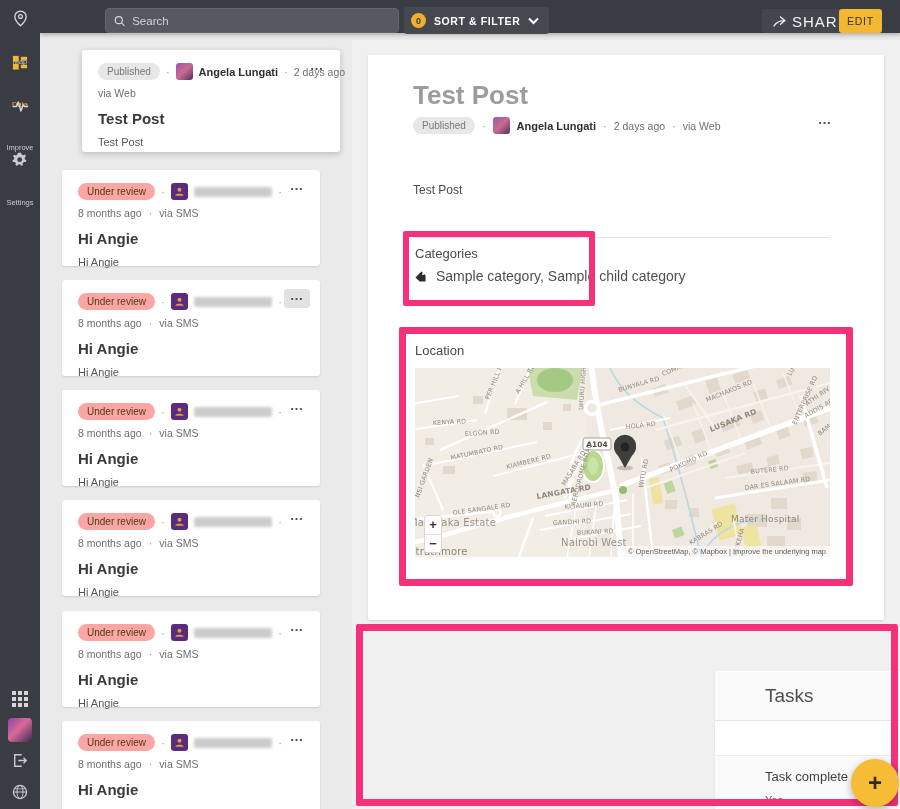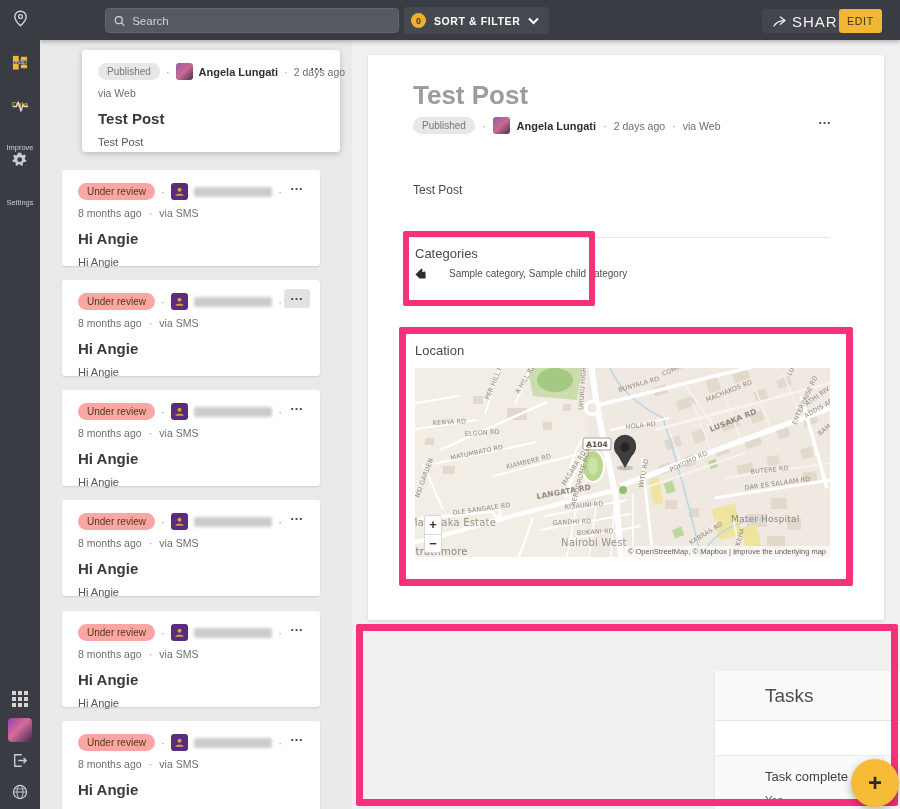--- a/index.html
+++ b/index.html
@@ -1,21 +1,21 @@
 <!DOCTYPE html>
 <html><head>
 <meta charset="utf-8">
 <style>
   * { margin:0; padding:0; box-sizing:border-box; }
   html,body { width:900px; height:809px; overflow:hidden; }
   body { font-family:"Liberation Sans","DejaVu Sans",sans-serif; background:#EAEAEA; }
   #app { position:relative; width:900px; height:809px; overflow:hidden; }
 
   
-  .topbar { position:absolute; left:40px; top:0; width:860px; height:40px; background:#393D43; z-index:20; box-shadow:0 2px 4px rgba(0,0,0,.25); }
+  .topbar { position:absolute; left:40px; top:0; width:860px; height:33px; background:#393D43; z-index:20; box-shadow:0 2px 4px rgba(0,0,0,.25); }
   .search { position:absolute; left:65px; top:8px; width:294px; height:25px; background:#56595F; border:1px solid #63666b; border-radius:4px; display:flex; align-items:center; padding:0 8px; gap:7px; }
   .search input { background:transparent; border:none; outline:none; color:#E6E6E8; font-size:11.5px; width:100%; font-family:inherit; }
   .search input::placeholder { color:#D3D4D6; }
   .sortfilter { position:absolute; left:364px; top:7px; height:27px; background:#45494F; border-radius:3px; display:flex; align-items:center; gap:8px; padding:0 10px 0 7px; cursor:pointer; }
   .count-badge { width:15px; height:15px; border-radius:50%; background:#EFB02E; color:#3A3A3A; font-size:9px; font-weight:bold; display:flex; align-items:center; justify-content:center; }
   .sf-label { color:#FFFFFF; font-size:10.5px; font-weight:bold; letter-spacing:.6px; }
   .share { position:absolute; left:722px; top:9px; height:24px; background:#43474D; border-radius:3px; display:flex; align-items:center; gap:6px; padding:0 11px; cursor:pointer; }
   .share span { color:#F2F2F2; font-size:15px; letter-spacing:1px; }
   .edit { position:absolute; left:799px; top:9px; width:43px; height:24px; background:#F2B733; border-radius:3px; color:#39332A; font-size:10.5px; font-weight:normal; letter-spacing:.8px; display:flex; align-items:center; justify-content:center; cursor:pointer; }
 
@@ -53,21 +53,21 @@
 
   
   .detail-col { position:absolute; left:352px; top:40px; width:548px; height:769px; background:#F1F0F0; }
   .detail-card { position:absolute; left:16px; top:15px; width:516px; height:565px; background:#FFFFFF; border-radius:2px; box-shadow:0 1px 3px rgba(0,0,0,.13); }
   .d-title { position:absolute; left:45px; top:25px; font-size:26px; color:#9C9C9C; }
   .d-meta { position:absolute; left:45px; top:62px; display:flex; align-items:center; gap:7px; }
   .d-more { position:absolute; right:52px; top:60px; color:#4A4A4A; font-size:13px; font-weight:bold; letter-spacing:1px; background:transparent; border:none; cursor:pointer; }
   .d-body { position:absolute; left:45px; top:128px; font-size:12px; color:#4A4A4A; }
   .d-div { position:absolute; left:45px; right:54px; top:182px; border-top:1px solid #E5E5E5; }
   .sec-h { position:absolute; left:47px; font-size:13px; color:#4A4A4A; }
-  .cat-row { position:absolute; left:47px; top:213px; display:flex; align-items:center; gap:23px; font-size:10px; color:#4F4F4F; }
+  .cat-row { position:absolute; left:47px; top:213px; display:flex; align-items:center; gap:10px; font-size:14px; color:#4F4F4F; }
   .map-wrap { position:absolute; left:47px; top:313px; width:415px; height:189px; overflow:hidden; background:#EFE9E1; }
   .zoomctl { position:absolute; left:9px; top:147px; width:18px; height:38px; background:#FFFFFF; border:1px solid #D8D8D8; border-radius:3px; display:flex; flex-direction:column; align-items:stretch; overflow:hidden; cursor:pointer; }
   .zoomctl div { flex:1; display:flex; align-items:center; justify-content:center; font-size:13px; font-weight:bold; color:#333; }
   .zdiv { flex:0 0 1px !important; background:#DDD; padding:0; }
   .attr { position:absolute; right:0; bottom:0; background:rgba(255,255,255,.6); font-size:7.5px; color:#5E5E5E; padding:1px 4px; }
 
   
   .pink { position:absolute; border-style:solid; border-color:#F5317B; border-radius:2px; pointer-events:none; z-index:15; }
   .pink.cat { left:403px; top:231px; width:192px; height:75px; border-width:6px; }
   .pink.loc { left:399px; top:327px; width:454px; height:259px; border-width:7px; }

